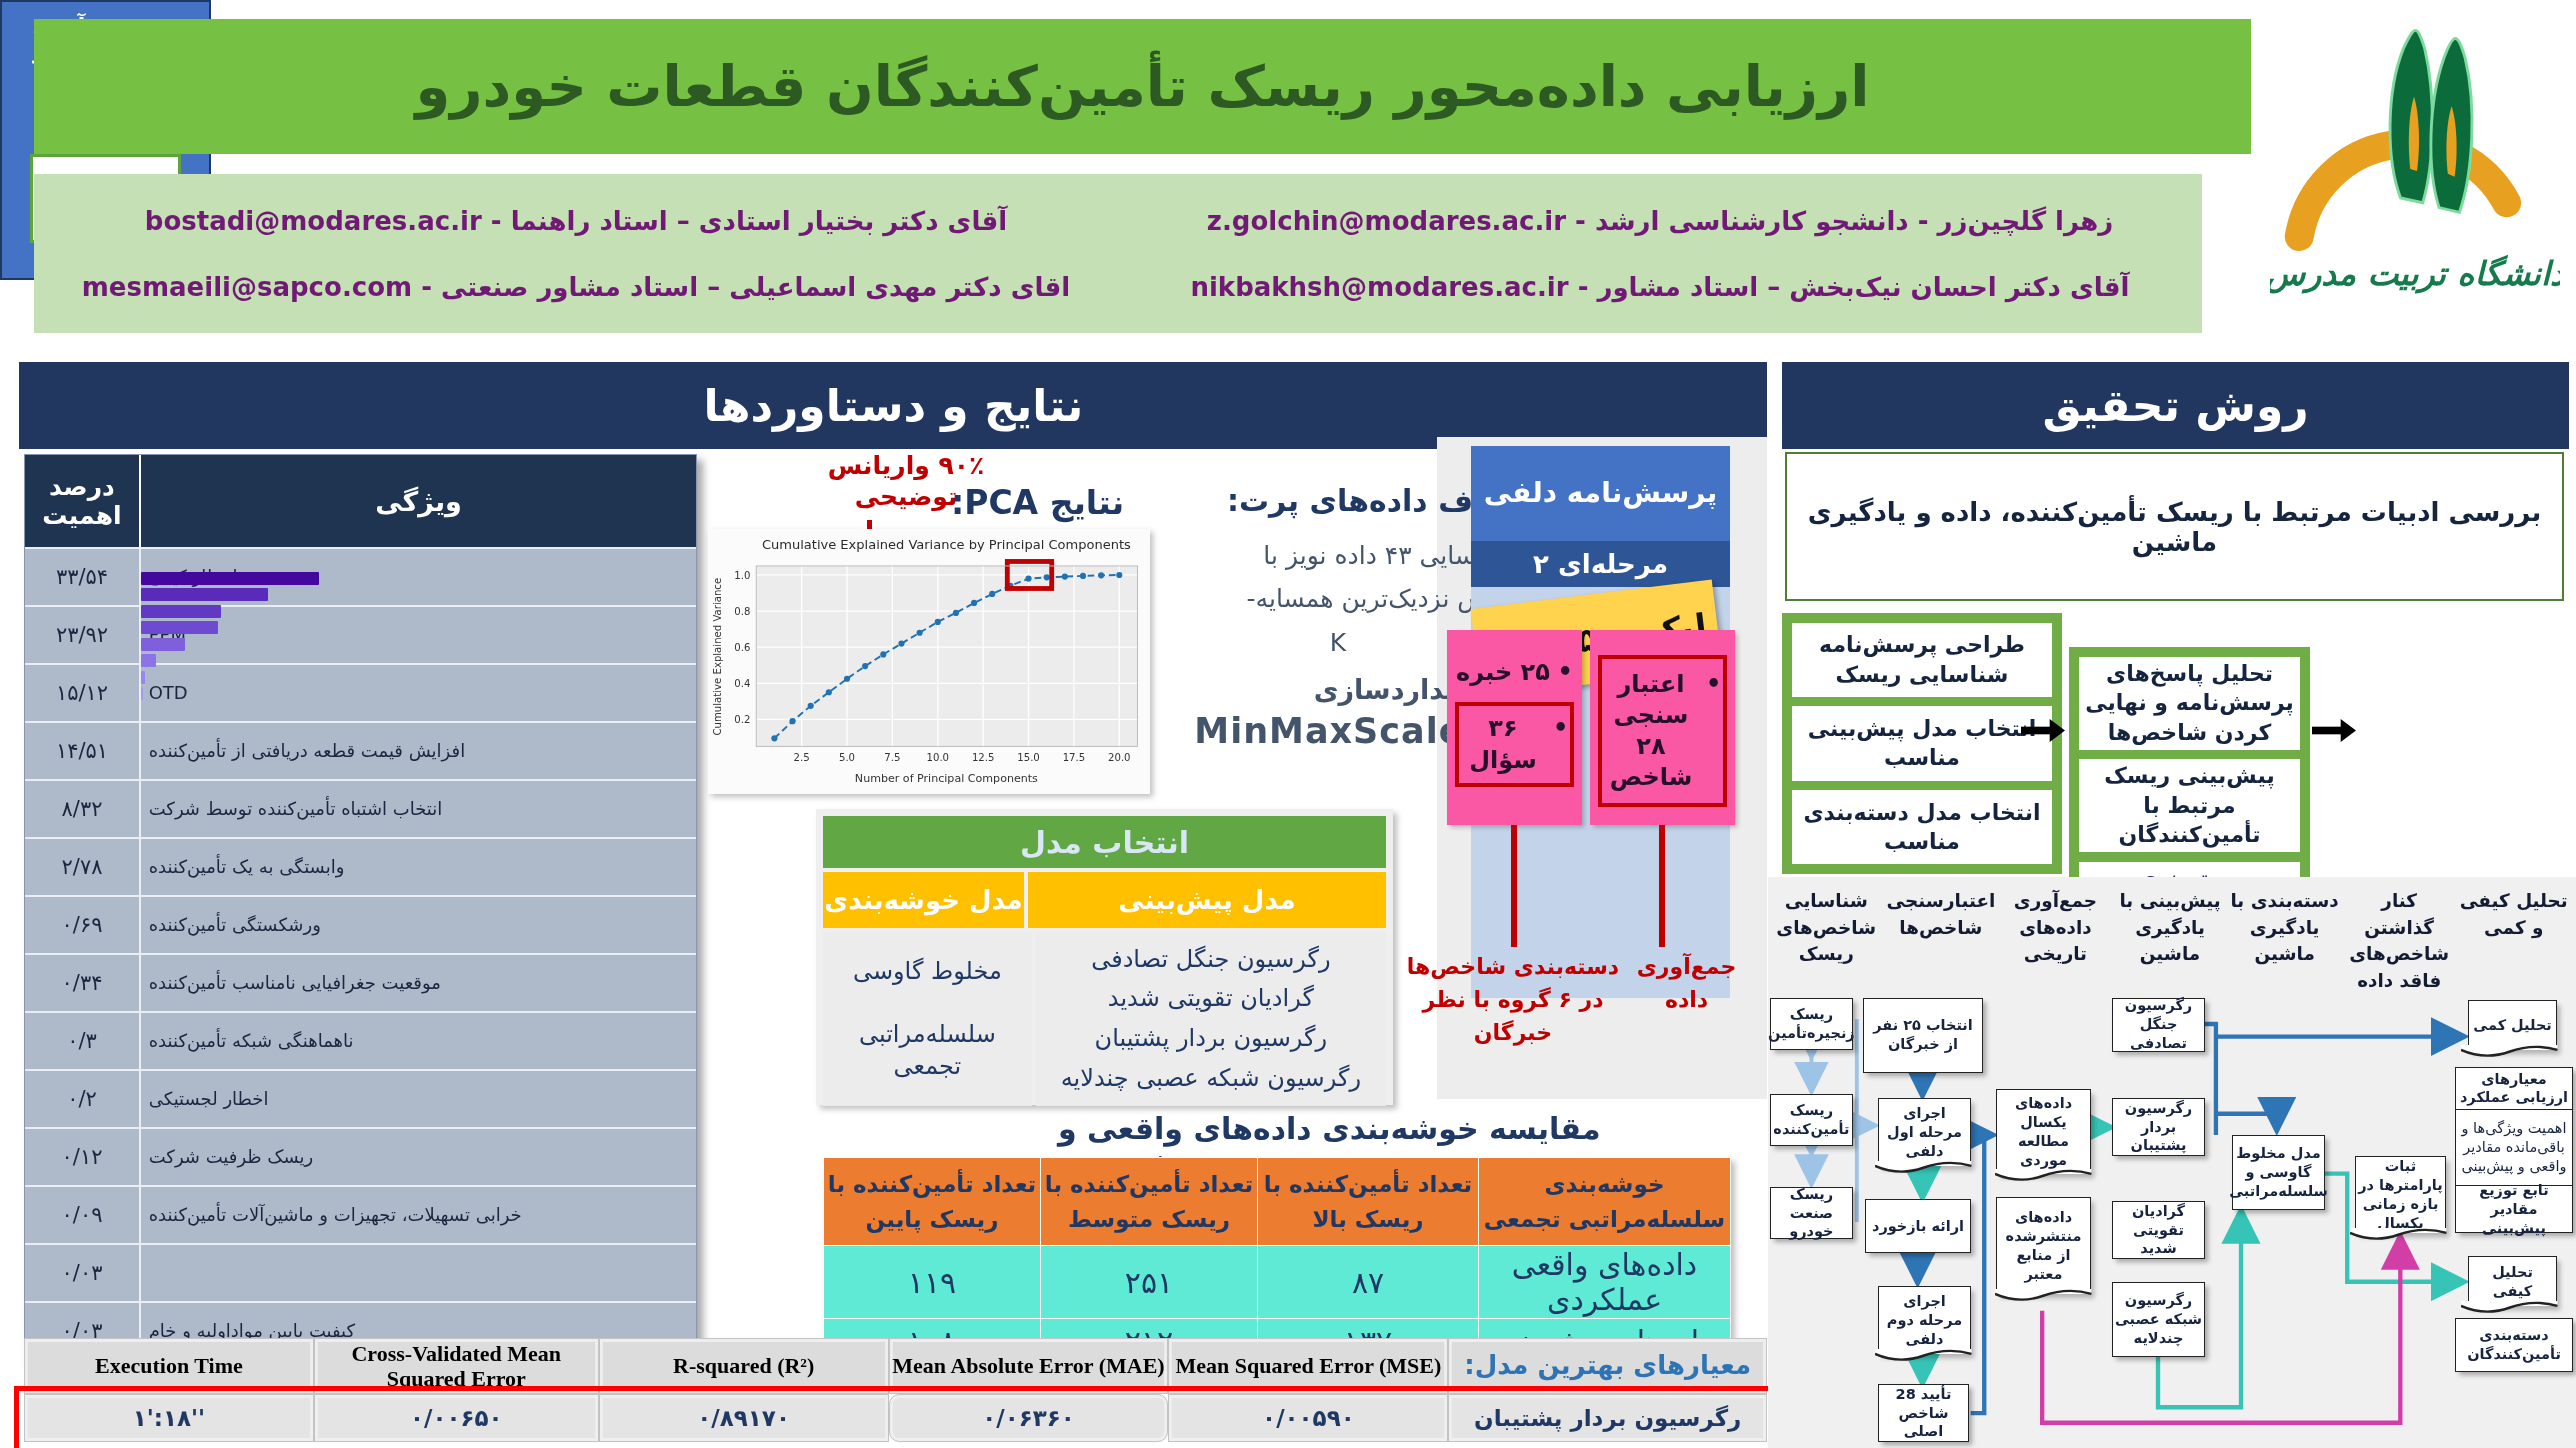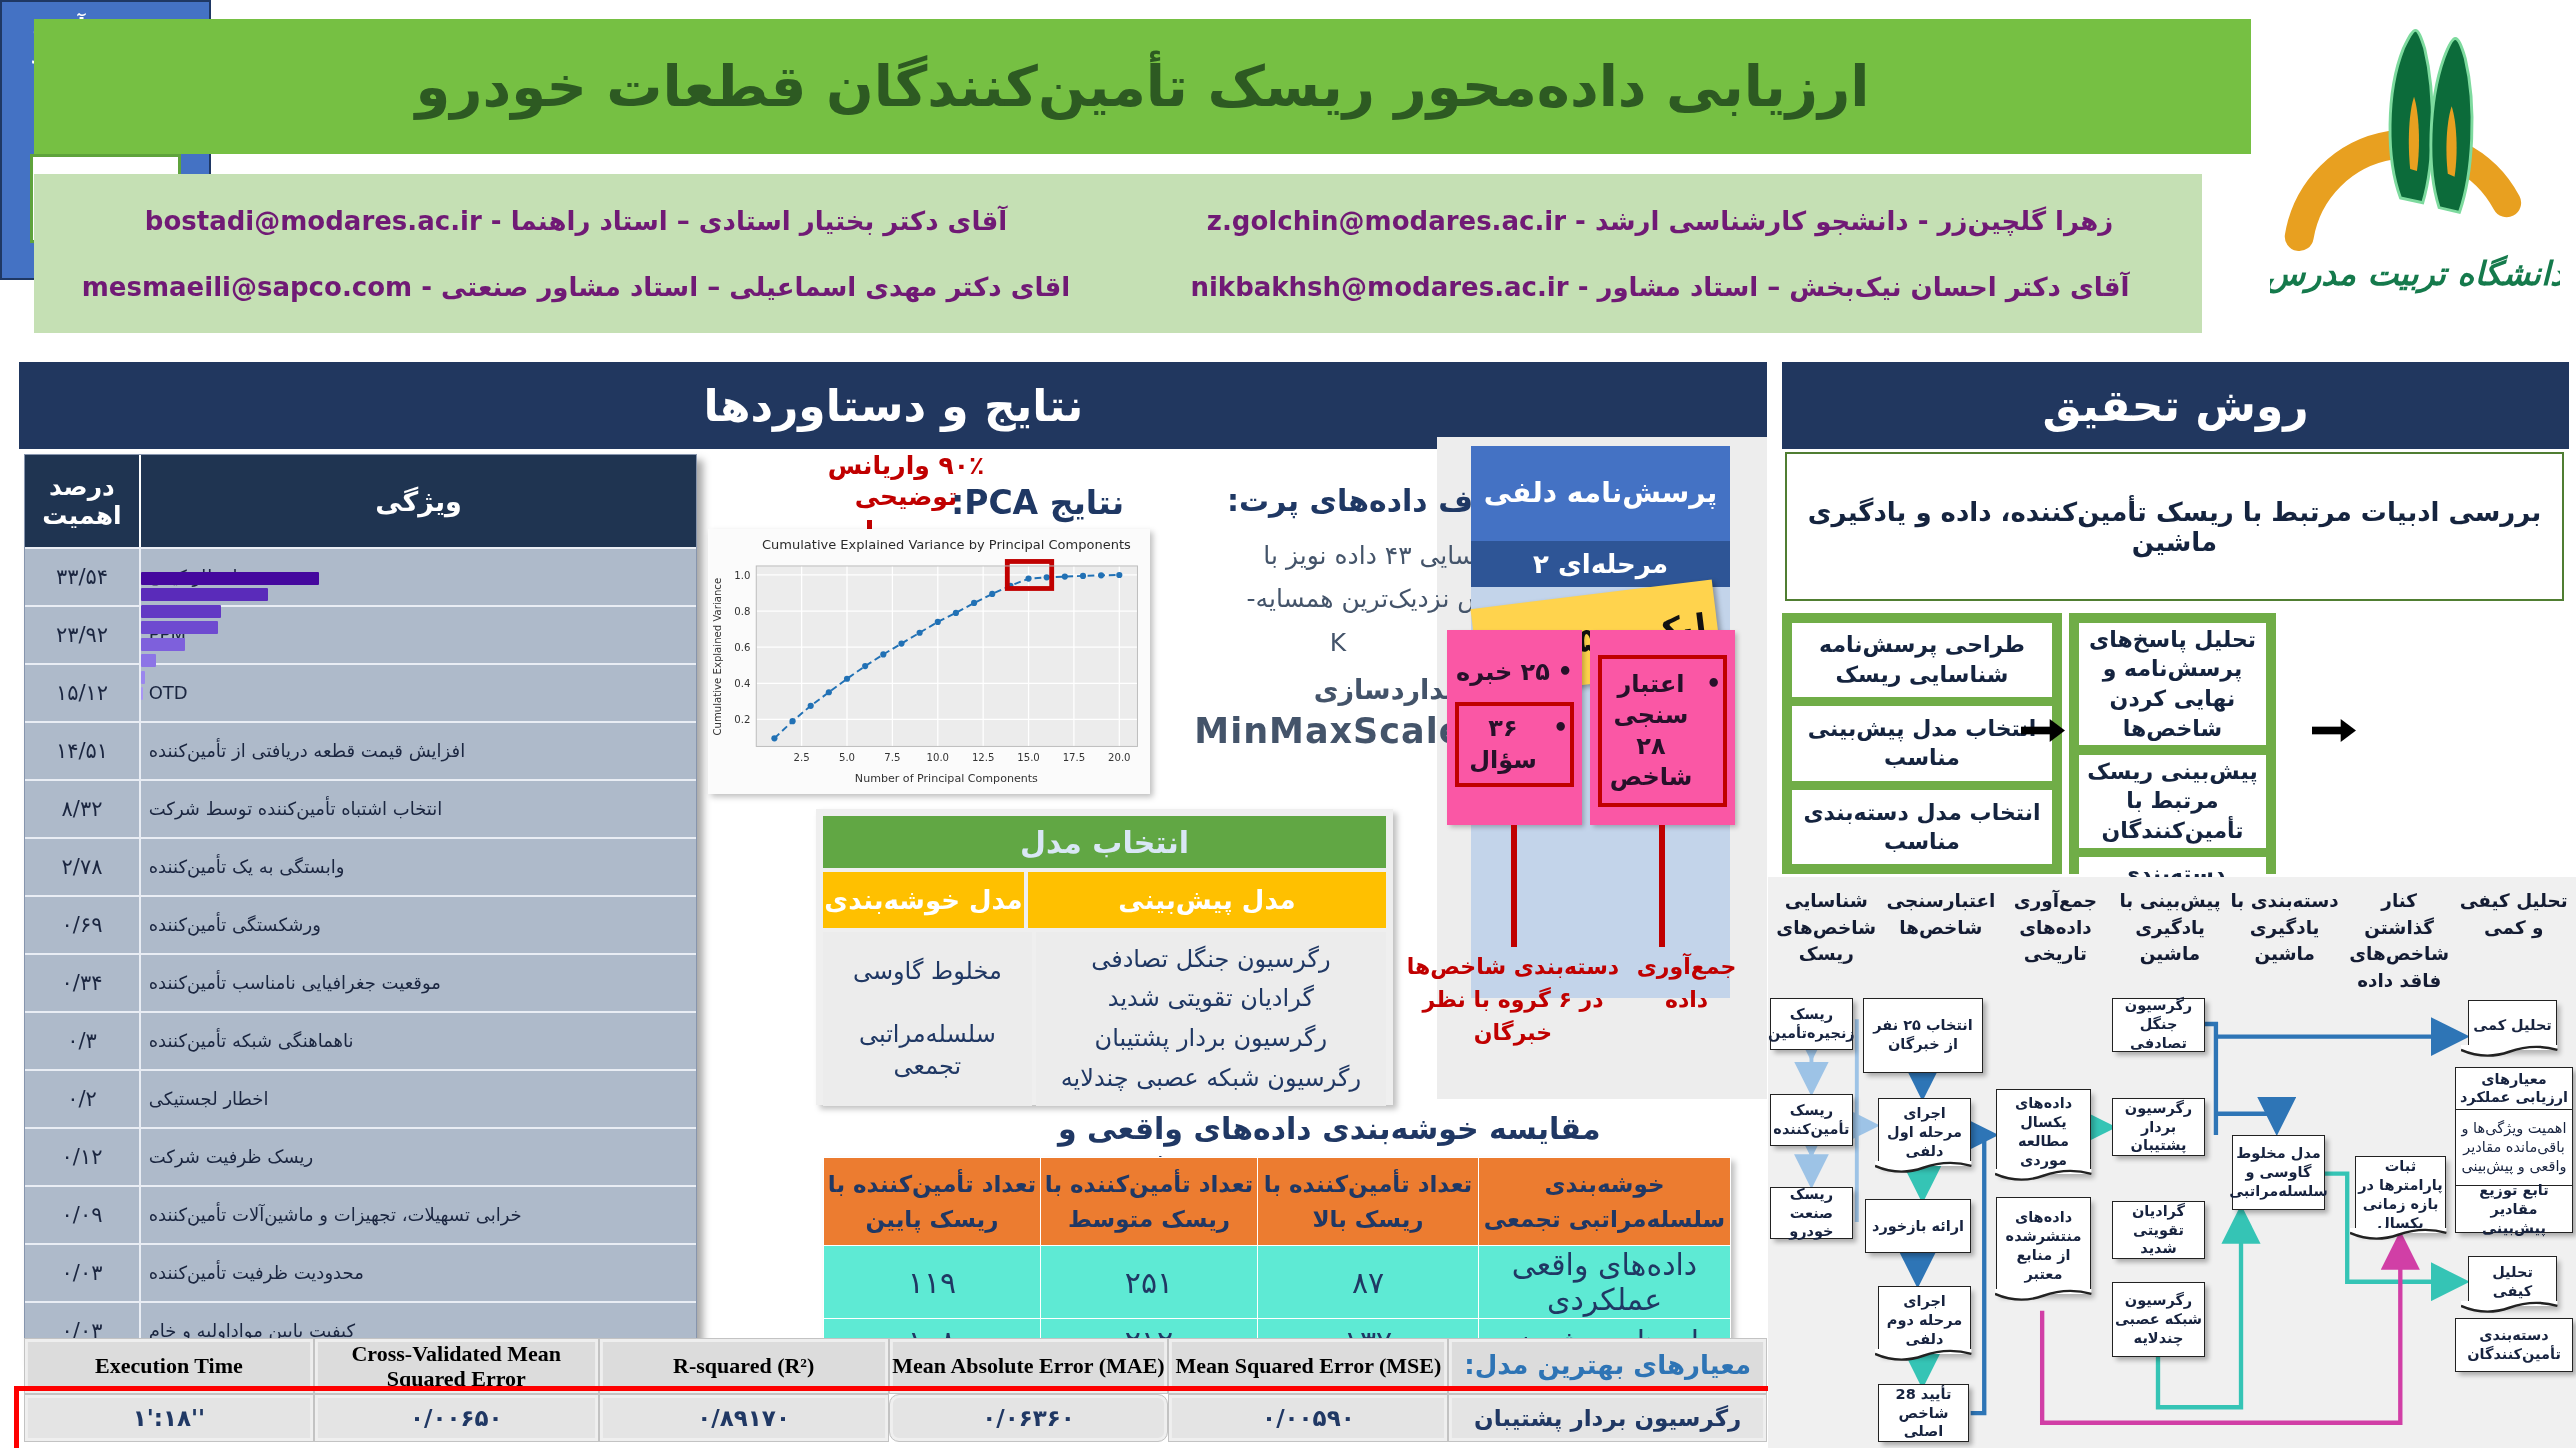--- a/index.html
+++ b/index.html
@@ -240,21 +240,20 @@
         <div class="feat-row">
           <div class="v">۰/۱۲</div>
           <div class="f">ریسک ظرفیت شرکت</div>
         </div>
         <div class="feat-row">
           <div class="v">۰/۰۹</div>
           <div class="f">خرابی تسهیلات، تجهیزات و ماشین‌آلات تأمین‌کننده</div>
         </div>
         <div class="feat-row">
           <div class="v">۰/۰۳</div>
-          <div class="f">محدودیت ظرفیت تأمین‌کننده</div>
         </div>
         <div class="feat-row">
           <div class="v">۰/۰۳</div>
           <div class="f">کیفیت پایین مواداولیه و خام</div>
         </div>
       </div>
   </div>
   <div class="abs" id="importance-bars">
       <div class="imp-bar" style="width: 178px; background: rgb(69, 8, 158);"></div>
       <div class="imp-bar" style="width: 127px; background: rgb(90, 43, 186);"></div>
@@ -444,21 +443,21 @@
 
   <div class="stage" style="left:1782px;top:613px;width:280px;height:261px;justify-content:space-between;" id="stage1">
       <div class="wbox">طراحی پرسش‌نامه شناسایی ریسک</div>
       <div class="wbox">انتخاب مدل پیش‌بینی مناسب</div>
       <div class="wbox">انتخاب مدل دسته‌بندی مناسب</div>
     </div>
   <svg class="abs" style="left:2021px;top:717px;" width="44" height="27" viewBox="0 0 46 28">
     <line x1="0" y1="14" x2="32" y2="14" stroke="#000" stroke-width="8"></line>
       <polygon points="30,2 46,14 30,26" fill="#000"></polygon>
   </svg>
-  <div class="stage" style="left:2069px;top:613px;width:207px;height:261px;" id="stage2">
+  <div class="stage" style="left:2069px;top:647px;width:241px;height:261px;" id="stage2">
       <div class="wbox">تحلیل پاسخ‌های پرسش‌نامه و نهایی کردن شاخص‌ها</div>
       <div class="wbox">پیش‌بینی ریسک مرتبط با تأمین‌کنندگان</div>
       <div class="wbox">دسته‌بندی تأمین‌کنندگان</div>
     </div>
   <svg class="abs" style="left:2312px;top:717px;" width="44" height="27" viewBox="0 0 46 28">
     <line x1="0" y1="14" x2="32" y2="14" stroke="#000" stroke-width="8"></line>
       <polygon points="30,2 46,14 30,26" fill="#000"></polygon>
   </svg>
   <div class="outcome">
     <div class="t">به دست آمدن اطلاعات مورد نیاز مدل</div>

